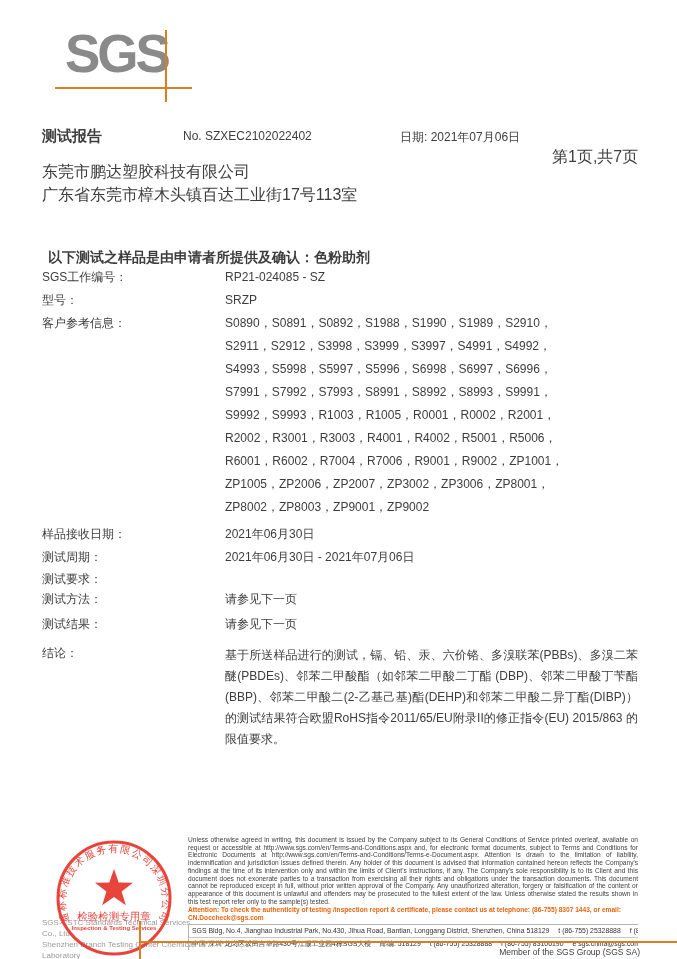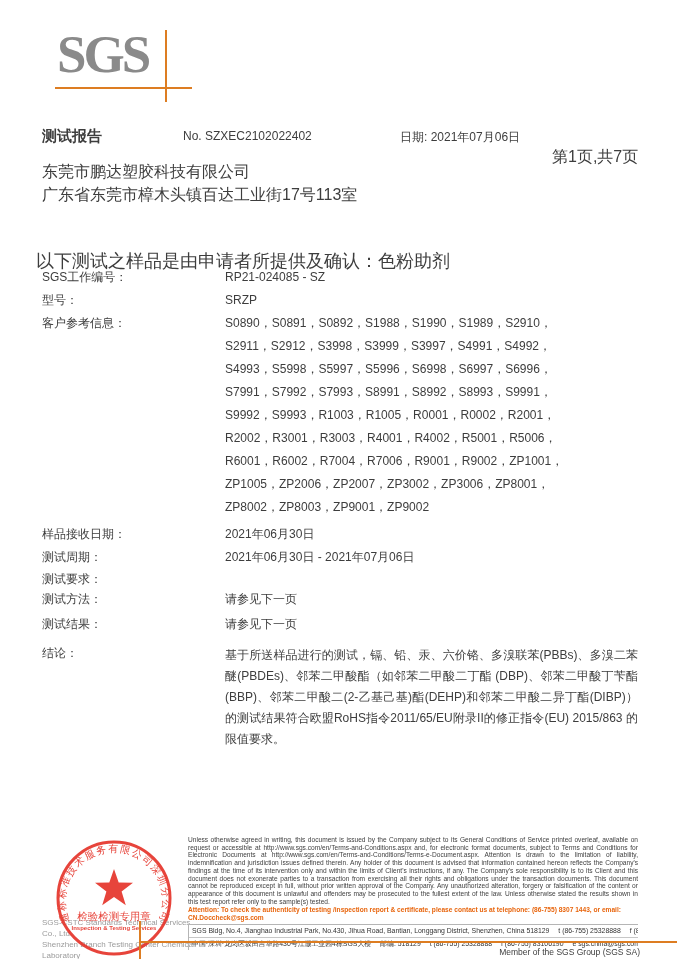--- a/index.html
+++ b/index.html
@@ -11,34 +11,34 @@
     --faint-gray:#9b9b9b;
   }
   *{margin:0;padding:0;box-sizing:border-box;}
   html,body{background:#ffffff;}
   body{
     width:677px;height:959px;position:relative;overflow:hidden;
     font-family:"Liberation Sans", sans-serif;color:var(--text);
   }
   
   .logo{
-    position:absolute;left:57px;top:26px;
-    font-family:Liberation Serif, serif;font-weight:bold;
+    position:absolute;left:65px;top:26px;
+    font-family:Liberation Sans, sans-serif;font-weight:bold;
     font-size:53px;line-height:56px;color:var(--logo-gray);letter-spacing:-3px;
   }
   .logo-hline{position:absolute;left:55px;top:87px;width:137px;height:2px;background:var(--accent-orange);}
   .logo-vline{position:absolute;left:165px;top:30px;width:2px;height:72px;background:var(--accent-orange);}
   .titlebar{position:absolute;left:0;top:127px;width:677px;height:20px;}
   .titlebar .report-title{position:absolute;left:42px;top:0;font-size:15px;font-weight:bold;}
   .titlebar .report-no{position:absolute;left:183px;top:2px;font-size:12px;}
   .titlebar .report-date{position:absolute;left:400px;top:2px;font-size:12px;}
   .titlebar .report-page{position:absolute;left:552px;top:20px;font-size:16px;}
   
   .applicant{position:absolute;left:42px;top:160px;font-size:16px;line-height:23px;}
-  .statement{position:absolute;left:36px;top:249px;font-size:18px;}
+  .statement{position:absolute;left:48px;top:249px;font-size:14px;font-weight:bold;}
   
   .fields{position:absolute;left:42px;top:266px;width:596px;font-size:12px;}
   .frow{display:flex;}
   .frow .lbl{width:183px;flex:none;line-height:23px;}
   .frow .val{flex:1;line-height:23px;}
   .frow.tight .lbl,.frow.tight .val{line-height:20px;}
   .reflines div{line-height:23px;}
   .frow.gap{margin-top:4px;}
   .frow.conclusion{margin-top:9px;}
   .frow.conclusion .lbl{line-height:17px;}

